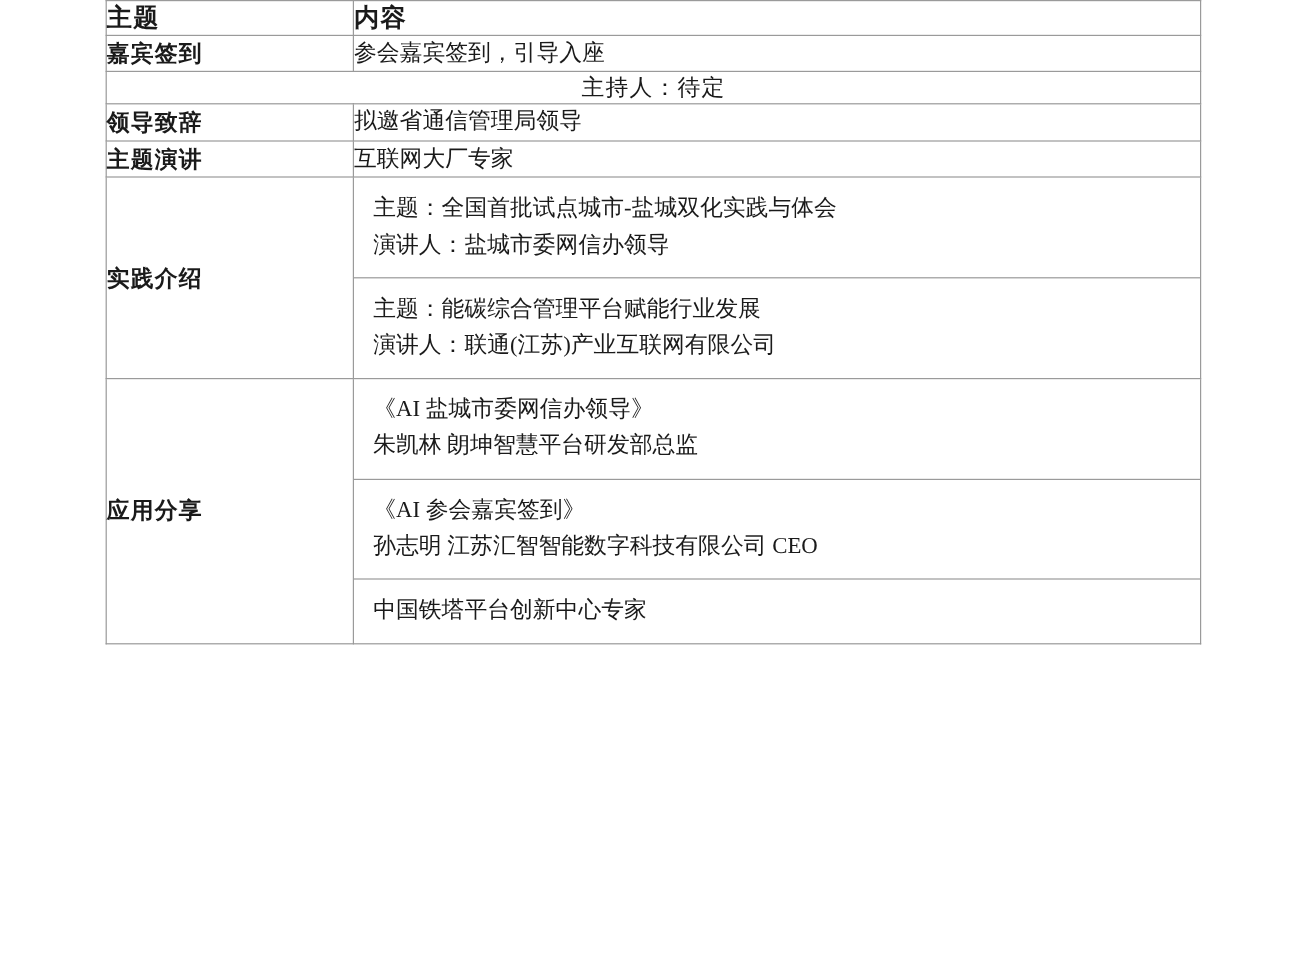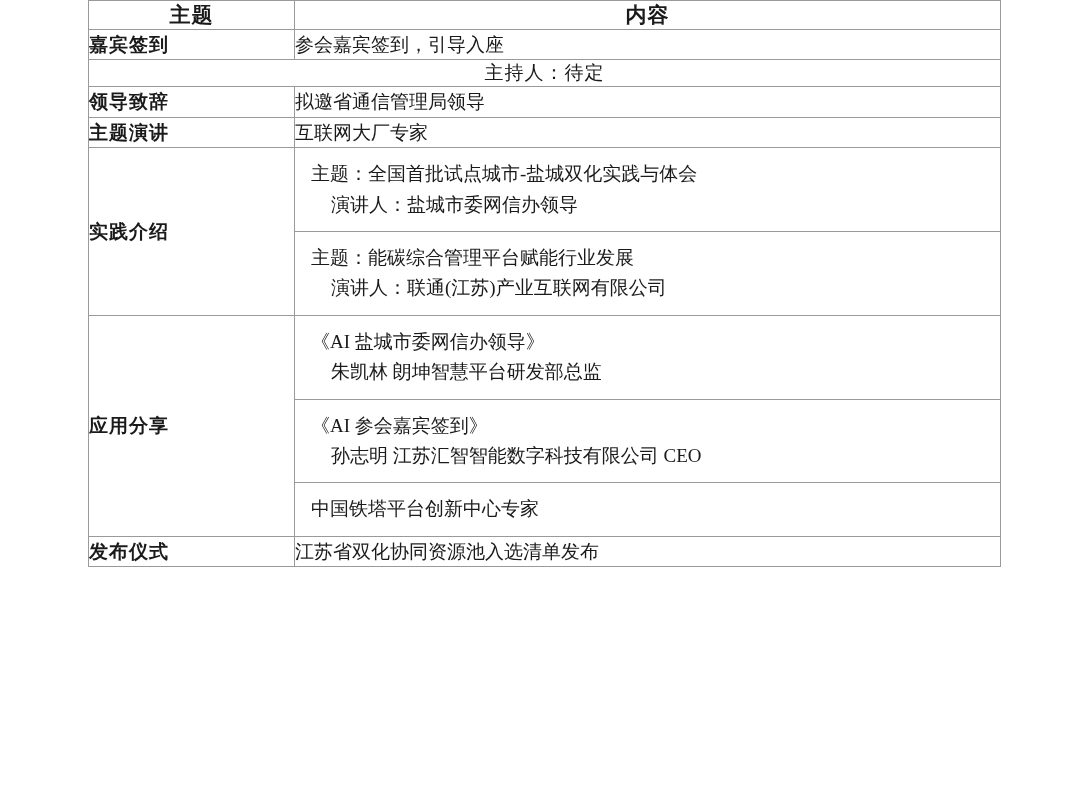--- a/index.html
+++ b/index.html
@@ -30,21 +30,20 @@
   }
   .agenda-table td {
     border: 1px solid #9a9a9a;
     padding: 0;
     vertical-align: middle;
   }
   .col-topic { width: 206px; }
   .col-content { width: 706px; }
 
   .hdr-cell {
-    text-align: center;
     font-weight: bold;
     font-size: 21px;
     padding: 13px 0 14px 0;
     letter-spacing: 1px;
   }
   .topic-cell {
     text-align: left;
     font-weight: bold;
     font-size: 19px;
     letter-spacing: 1px;
@@ -71,21 +70,21 @@
     padding: 11px 0 11px 16px;
     font-size: 19px;
     line-height: 1.6;
     vertical-align: middle;
   }
   .sub-table tr:last-child td {
     border-bottom: 0;
   }
   .nopad { padding: 0 !important; }
   .sub-line-1 { display: block; }
-  .sub-line-2 { display: block; margin-left: 20px; }
+  .sub-line-2 { display: block; }
   .host-row-cell {
     text-align: center;
     font-size: 19px;
     padding: 14px 0;
     letter-spacing: 1px;
   }
 </style>
 </head>
 <body>
 
@@ -163,19 +162,15 @@
               <tr>
                 <td>
                   <span class="sub-line-1">中国铁塔平台创新中心专家</span>
                 </td>
               </tr>
             </tbody>
           </table>
         </td>
       </tr>
 
-      <tr>
-        <td class="topic-cell">发布仪式</td>
-        <td class="content-cell">江苏省双化协同资源池入选清单发布</td>
-      </tr>
     </tbody>
   </table>
 </div>
 
 </body></html>

